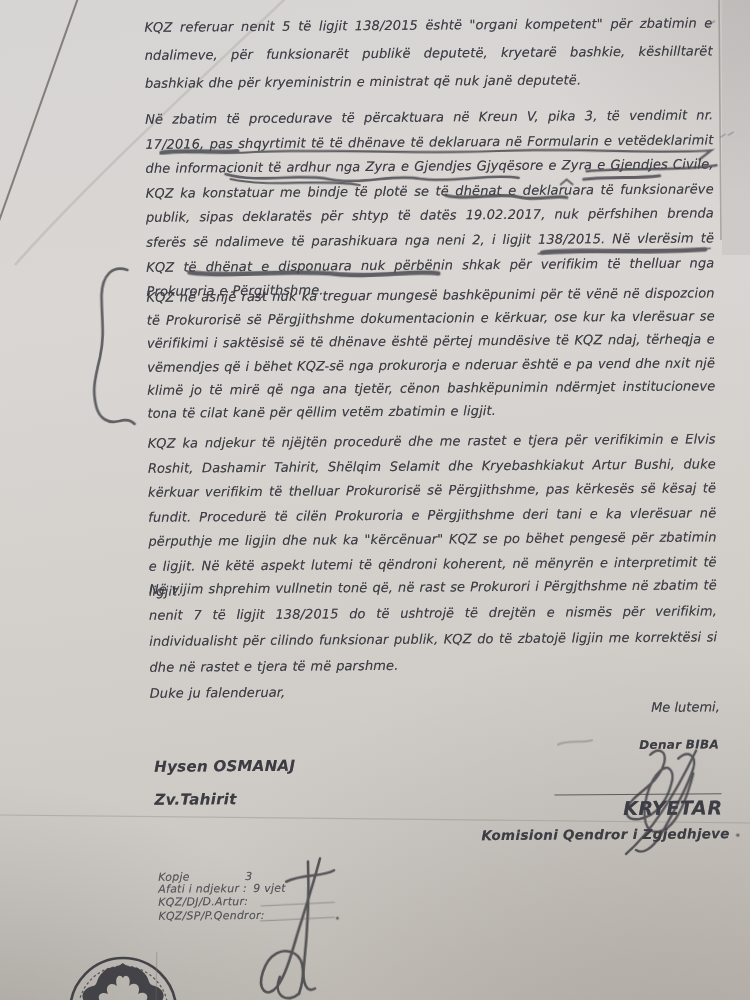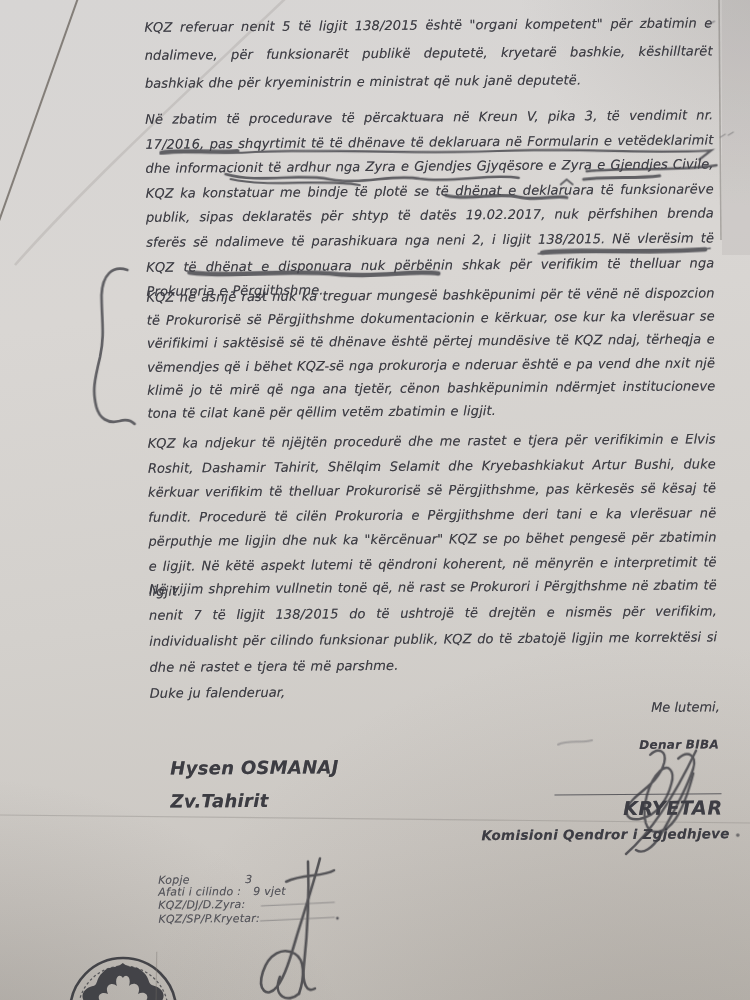--- a/index.html
+++ b/index.html
@@ -15,25 +15,25 @@
     font-style: italic;
   }
   .sheet{position:absolute;inset:0;transform:rotate(-0.45deg);transform-origin:50% 48%;}
   .para{
     position:absolute;left:148px;width:568px;text-align:justify;
     font-size:13px;letter-spacing:0.1px;word-spacing:0.6px;
     color:#3d3d44;text-shadow:0 0 0.6px rgba(61,61,68,0.55);
   }
   .rightcol{position:absolute;text-align:right;font-size:13px;color:#3d3d44;
     text-shadow:0 0 0.6px rgba(61,61,68,0.5);}
-  .leftsig{position:absolute;left:168px;font-size:18px;color:#3c3c42;
+  .leftsig{position:absolute;left:152px;font-size:15px;color:#3c3c42;
     text-shadow:0 0 0.6px rgba(60,60,66,0.5);}
   .b{font-weight:bold;letter-spacing:0.3px;}
   .rule{position:absolute;left:552px;top:796px;width:167px;border-top:1.6px solid #4a4a50;opacity:.85;}
-  .frow{position:absolute;left:155px;font-size:11px;line-height:20px;color:#54545a;
+  .frow{position:absolute;left:155px;font-size:11px;line-height:14px;color:#54545a;
     letter-spacing:0.25px;text-shadow:0 0 0.5px rgba(84,84,90,0.45);}
   .flabel1{display:inline-block;width:87px;}
   .flabel2{display:inline-block;width:95px;}
   svg.ink{position:absolute;left:0;top:0;pointer-events:none;}
 </style>
 </head>
 <body>
 
 <div class="photo">
   <div class="sheet">
@@ -51,24 +51,24 @@
     <div class="rightcol b" style="top:799px;right:30px;font-size:19px;letter-spacing:.6px">KRYETAR</div>
     <div class="rightcol b" style="top:828px;right:23px;font-size:13.5px">Komisioni Qendror i Zgjedhjeve</div>
 
     <div class="leftsig b" style="top:756px">Hysen OSMANAJ</div>
     <div class="leftsig b" style="top:789px">Zv.Tahirit</div>
 
     <div class="frow" style="top:869px">
       <span class="flabel1">Kopje</span><span>3</span>
     </div>
     <div class="frow" style="top:881px">
-      <span class="flabel2">Afati i cilindo :</span><span>9 vjet</span>
+      <span class="flabel2">Afati i ndjekur :</span><span>9 vjet</span>
     </div>
-    <div class="frow" style="top:894px">KQZ/DJ/D.Zyra:</div>
-    <div class="frow" style="top:908px">KQZ/SP/P.Kryetar:</div>
+    <div class="frow" style="top:894px">KQZ/DJ/D.Artur:</div>
+    <div class="frow" style="top:908px">KQZ/SP/P.Qendror:</div>
 
     <svg class="ink" width="750" height="1000" viewBox="0 0 750 1000">
       <g fill="none" stroke="#46464c" stroke-linecap="round" opacity="0.82">
 
         <path stroke-width="2.2" d="M163,152 C200,148 228,154 258,151 C320,148 420,155 500,152 C580,149 662,157 714,153 l-12,9"></path>
         <path stroke-width="4.2" d="M164,151 C186,148 214,152 240,150"></path>
 
         <path stroke-width="2.6" d="M228,173 C262,183 300,172 332,179 C362,185 396,174 422,179 C452,184 496,174 521,179"></path>
         <path stroke-width="2.2" d="M233,178 C272,187 322,178 362,185"></path>
 

